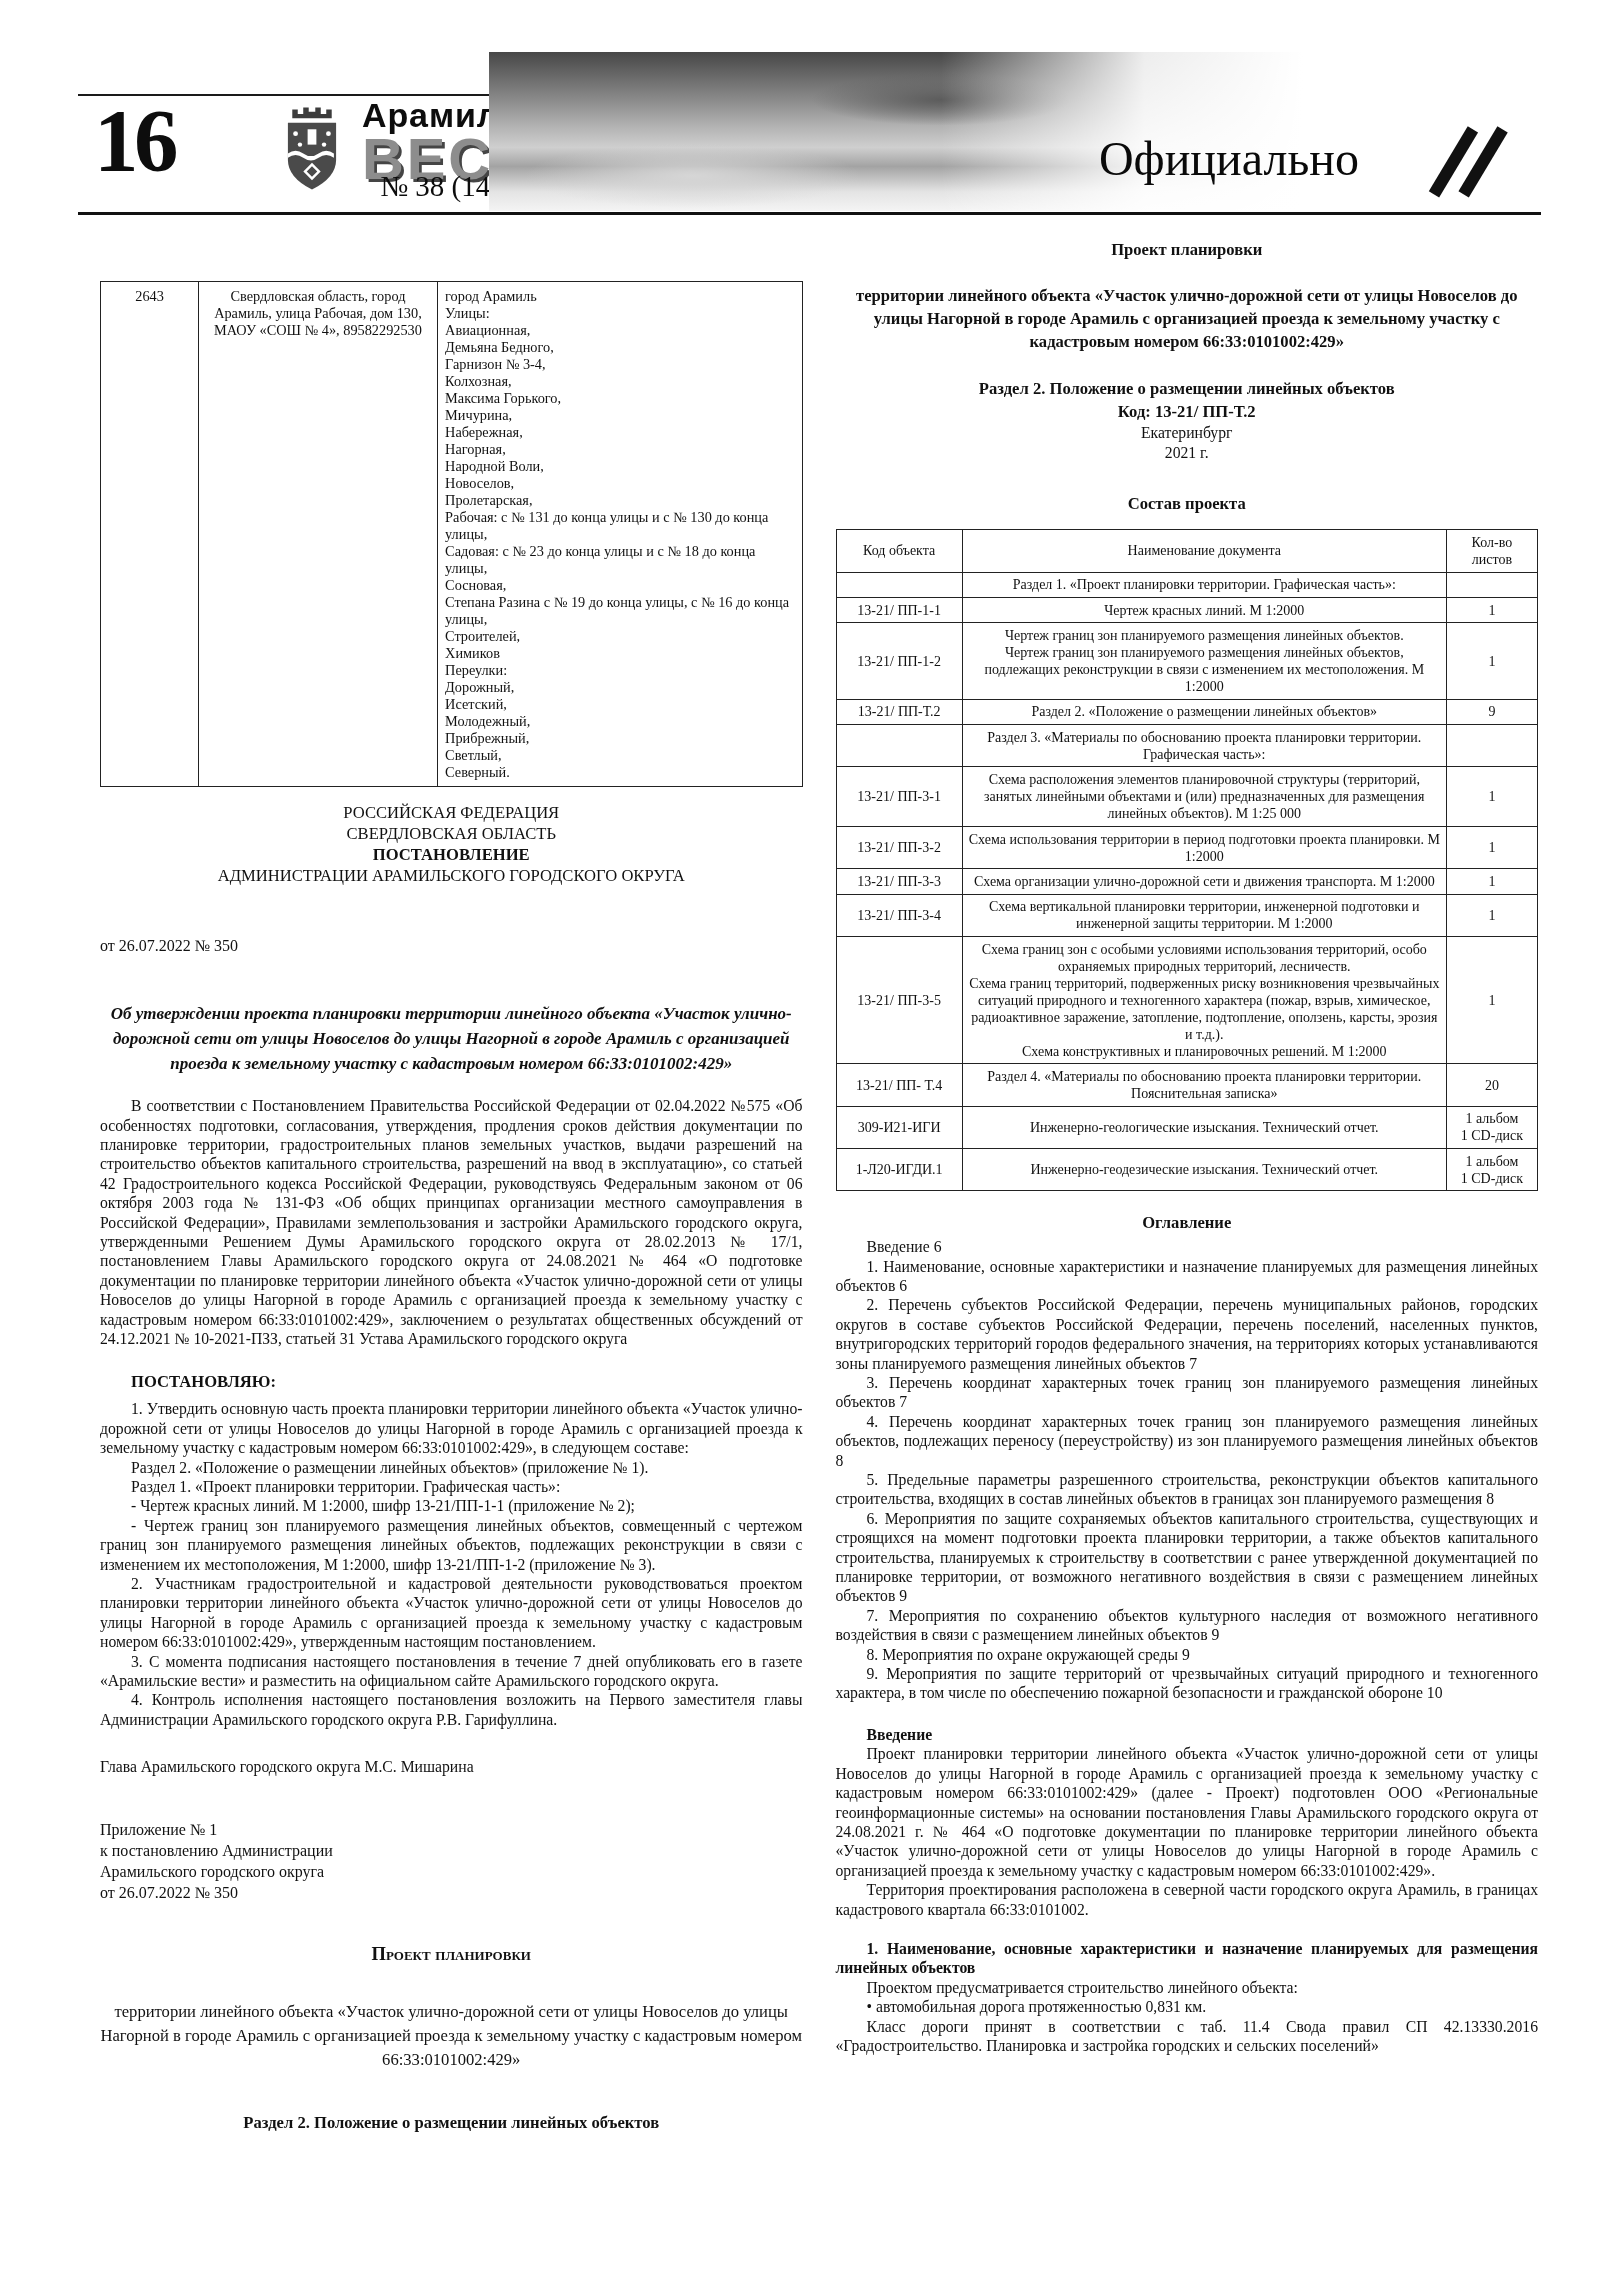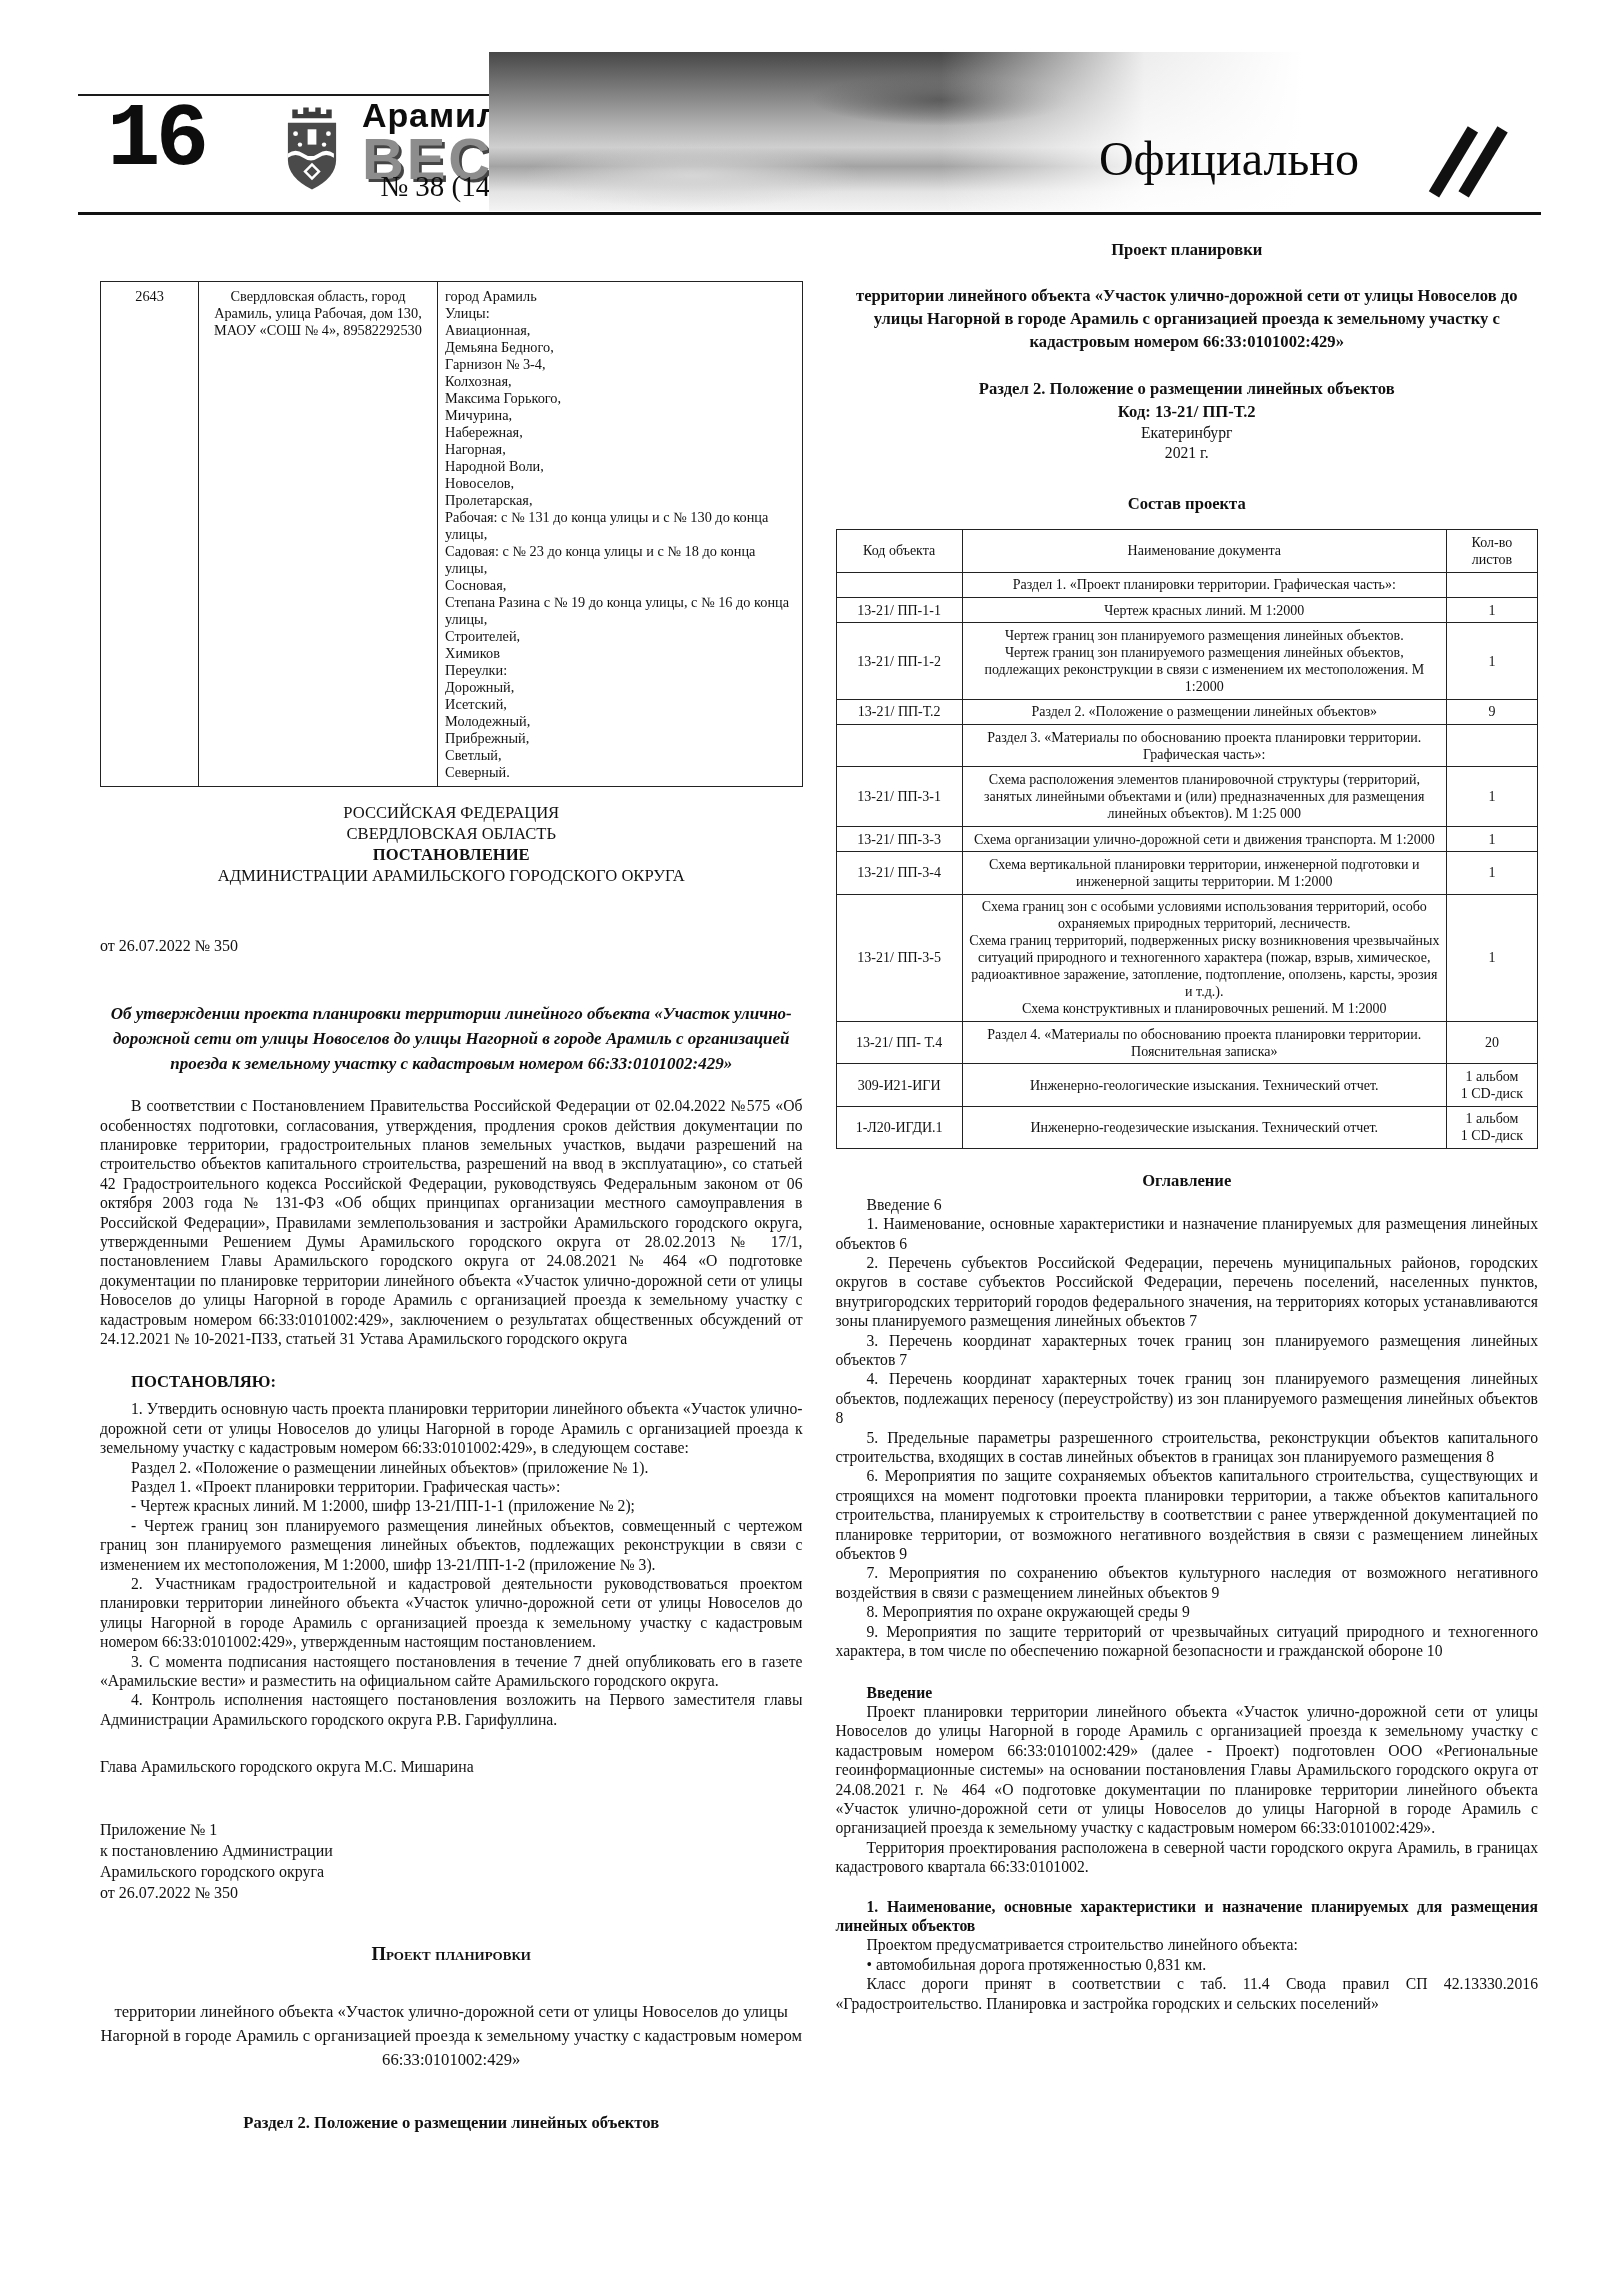--- a/index.html
+++ b/index.html
@@ -2,21 +2,21 @@
 <html lang="ru" style="font-size:14.8px"><head>
 <meta charset="utf-8">
 <style>
   html,body{margin:0;padding:0;background:#e8e8e8;}
   .page{position:relative;width:1619px;height:2290px;background:#fff;margin:0 auto;
         font-family:"Liberation Serif",serif;color:#111;overflow:hidden;}
 
   
   .topline{position:absolute;top:94px;left:78px;right:78px;height:1.8px;background:#1a1a1a;}
   .bottomline{position:absolute;top:212px;left:78px;right:78px;height:2.8px;background:#111;}
-  .page-num{position:absolute;top:96px;left:107px;font-family:Liberation Mono, monospace;
+  .page-num{position:absolute;top:96px;left:94px;font-family:Liberation Serif, serif;
             font-weight:bold;font-size:89px;line-height:1;letter-spacing:-4.6px;color:#0d0d0d;}
   .crest{position:absolute;top:103px;left:279px;}
   .logo{position:absolute;top:98px;left:362px;}
   .logo-top{font-family:"Liberation Sans",sans-serif;font-weight:bold;font-size:34px;line-height:1;color:#0d0d0d;letter-spacing:0.9px;}
   .logo-main{font-family:"Liberation Sans",sans-serif;font-weight:bold;font-size:58px;line-height:.92;
              color:#8d8d8d;letter-spacing:2.8px;text-shadow:2.8px 2.8px 0 #454545;}
   .issue{position:absolute;top:170px;left:293px;width:461px;text-align:center;font-size:29px;color:#0d0d0d;}
   .photo{position:absolute;top:52px;left:489px;right:0;height:159px;
          background:
            linear-gradient(90deg, rgba(255,255,255,0) 40%, rgba(255,255,255,.9) 58%, #fff 72%),
@@ -233,20 +233,25 @@
             <td></td>
             <td class="pre">Раздел 3. «Материалы по обоснованию проекта планировки территории. Графическая часть»:</td>
             <td class="pre"></td>
           </tr>
           <tr>
             <td>13-21/ ПП-3-1</td>
             <td class="pre">Схема расположения элементов планировочной структуры (территорий, занятых линейными объектами и (или) предназначенных для размещения линейных объектов). М 1:25 000</td>
             <td class="pre">1</td>
           </tr>
           <tr>
+            <td>13-21/ ПП-3-2</td>
+            <td class="pre">Схема использования территории в период подготовки проекта планировки. М 1:2000</td>
+            <td class="pre">1</td>
+          </tr>
+          <tr>
             <td>13-21/ ПП-3-3</td>
             <td class="pre">Схема организации улично-дорожной сети и движения транспорта. М 1:2000</td>
             <td class="pre">1</td>
           </tr>
           <tr>
             <td>13-21/ ПП-3-4</td>
             <td class="pre">Схема вертикальной планировки территории, инженерной подготовки и инженерной защиты территории. М 1:2000</td>
             <td class="pre">1</td>
           </tr>
           <tr>

